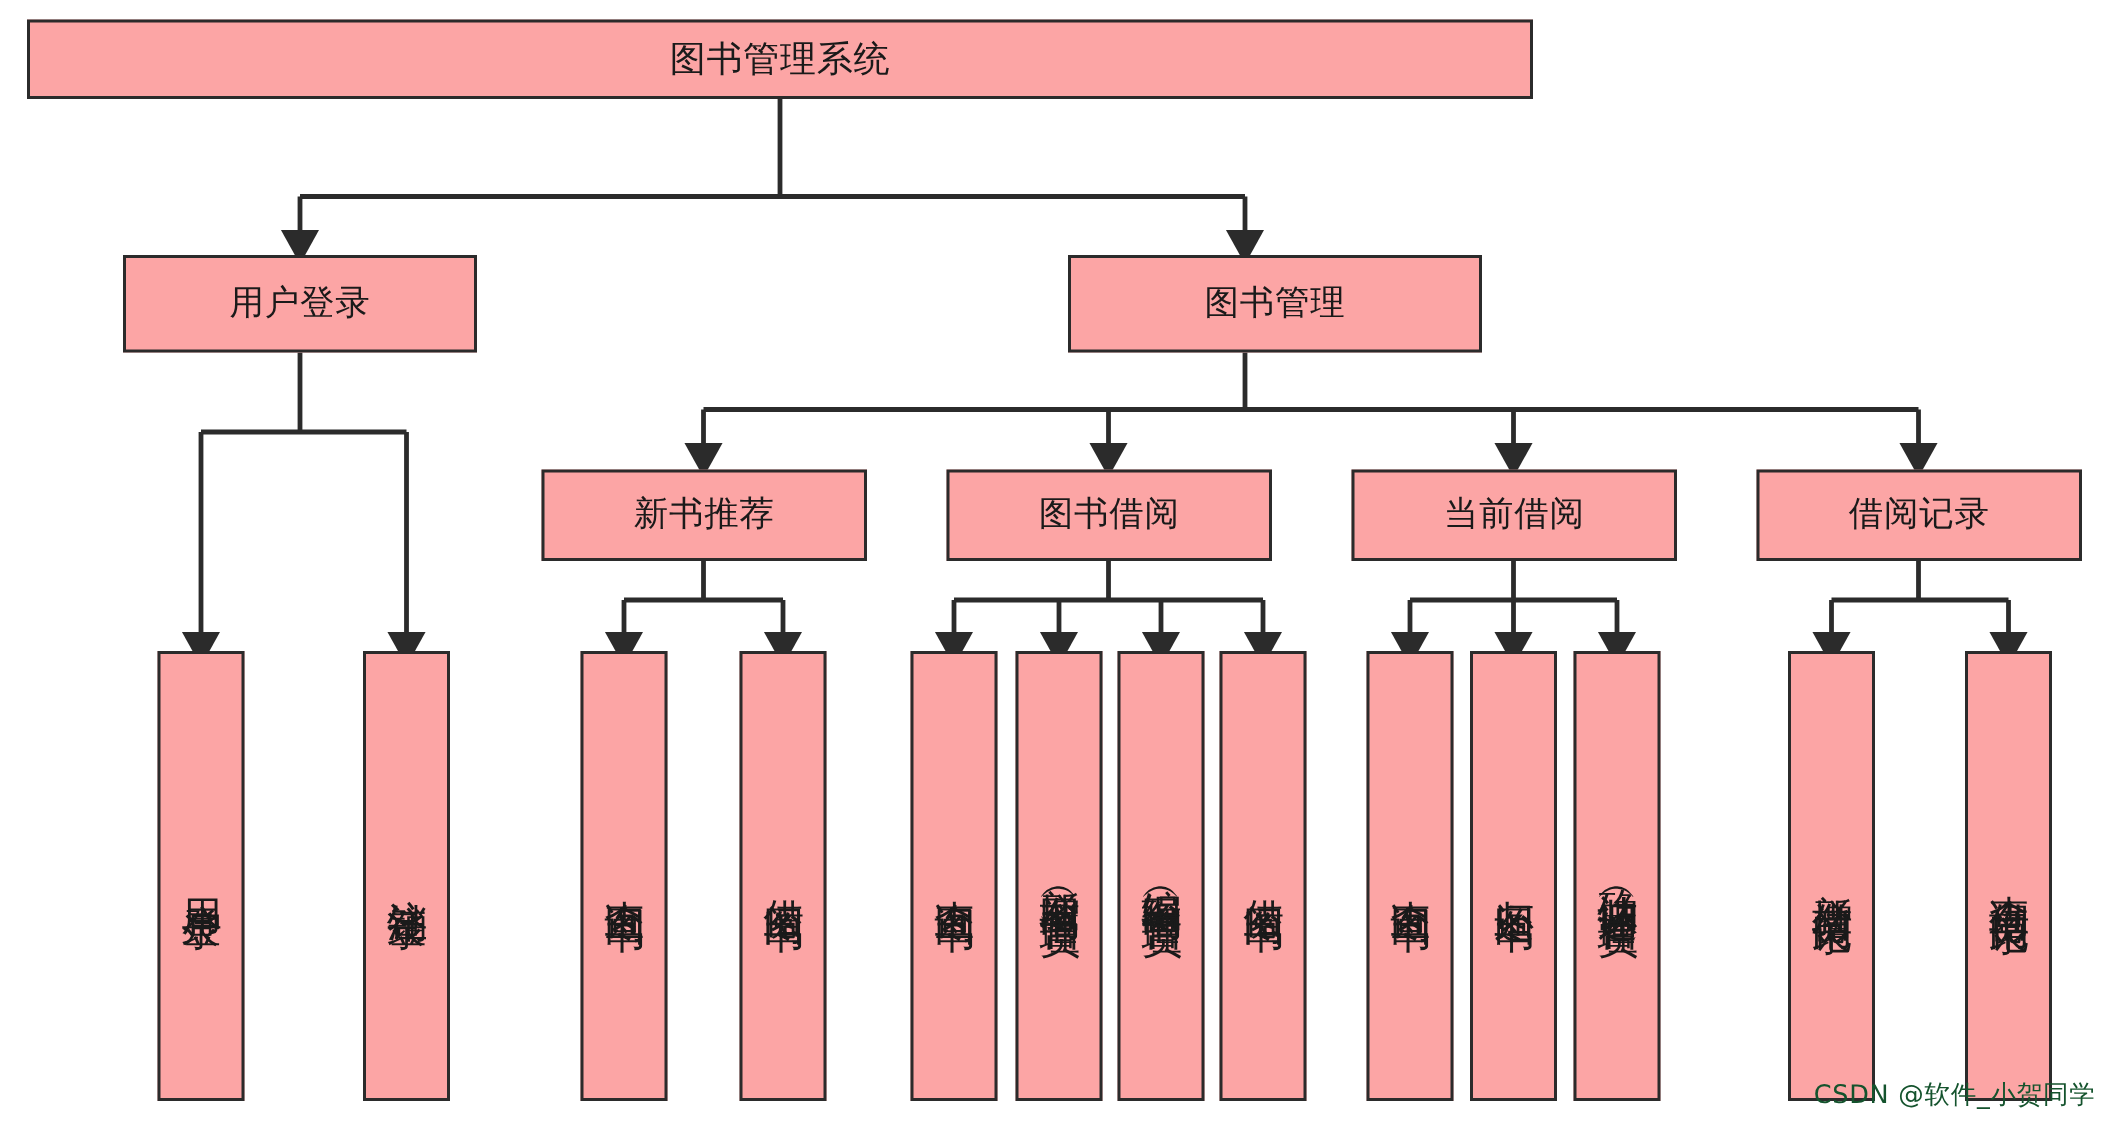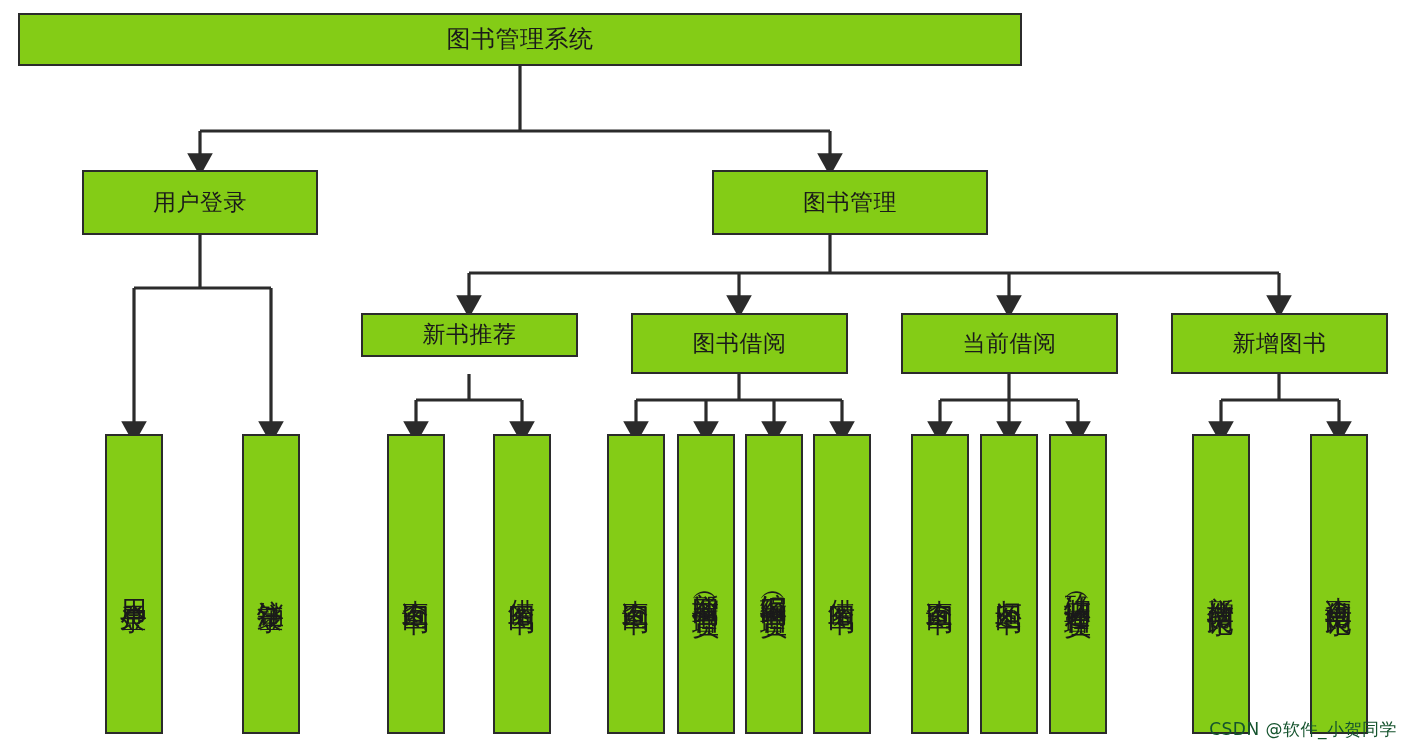--- a/index.html
+++ b/index.html
@@ -22,21 +22,21 @@
     position: absolute;
     left: 0;
     top: 0;
     width: 1405px;
     height: 747px;
     pointer-events: none;
   }
   .node {
     position: absolute;
     box-sizing: border-box;
-    background: #84cc16;
+    background: #fca5a5;
     border: 2px solid #2b2b2b;
     display: flex;
     align-items: center;
     justify-content: center;
     color: #1a1a1a;
   }
   .node .label {
     display: block;
     text-align: center;
     line-height: 1.12;
@@ -135,31 +135,31 @@
     <span class="label">图书管理系统</span>
   </div>
 
   <div class="node h" style="left:82px; top:170px; width:236px; height:65px;">
     <span class="label">用户登录</span>
   </div>
   <div class="node h" style="left:712px; top:170px; width:276px; height:65px;">
     <span class="label">图书管理</span>
   </div>
 
-  <div class="node h" style="left:361px; top:313px; width:217px; height:44px;">
+  <div class="node h" style="left:361px; top:313px; width:217px; height:61px;">
     <span class="label">新书推荐</span>
   </div>
   <div class="node h" style="left:901px; top:313px; width:217px; height:61px;">
     <span class="label">当前借阅</span>
   </div>
   <div class="node h" style="left:631px; top:313px; width:217px; height:61px;">
     <span class="label">图书借阅</span>
   </div>
   <div class="node h" style="left:1171px; top:313px; width:217px; height:61px;">
-    <span class="label">新增图书</span>
+    <span class="label">借阅记录</span>
   </div>
 
   <div class="node v" style="left:105px; top:434px; width:58px; height:300px;">
     <span class="label">用户登录</span>
   </div>
   <div class="node v" style="left:242px; top:434px; width:58px; height:300px;">
     <span class="label">注销登录</span>
   </div>
 
   <div class="node v" style="left:387px; top:434px; width:58px; height:300px;">

